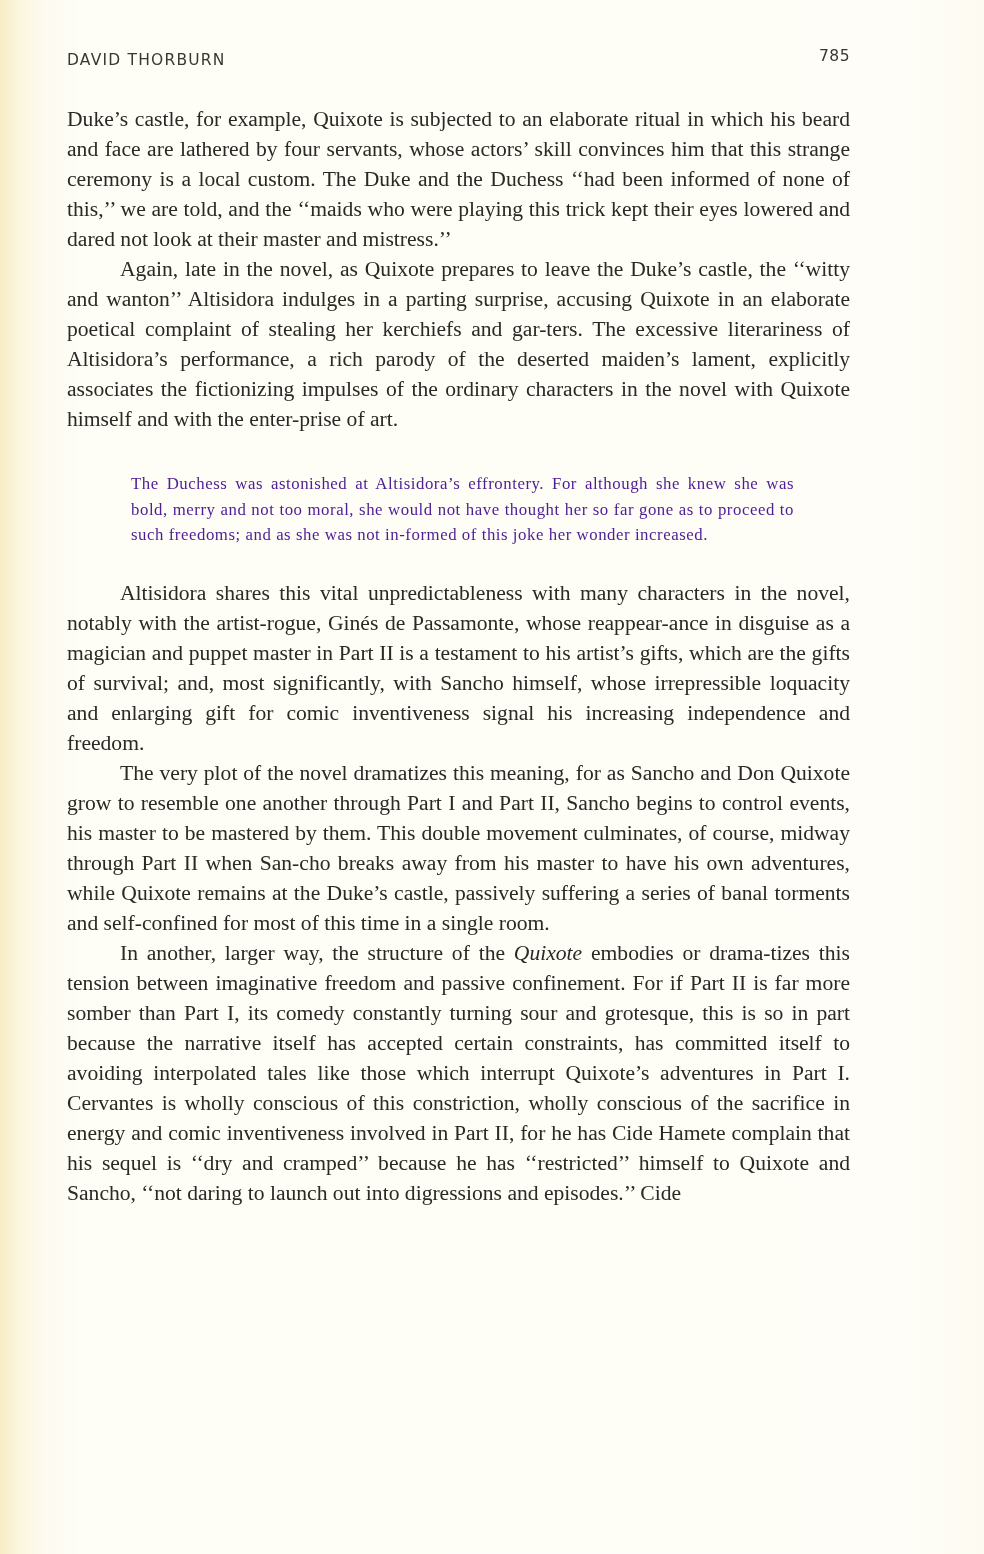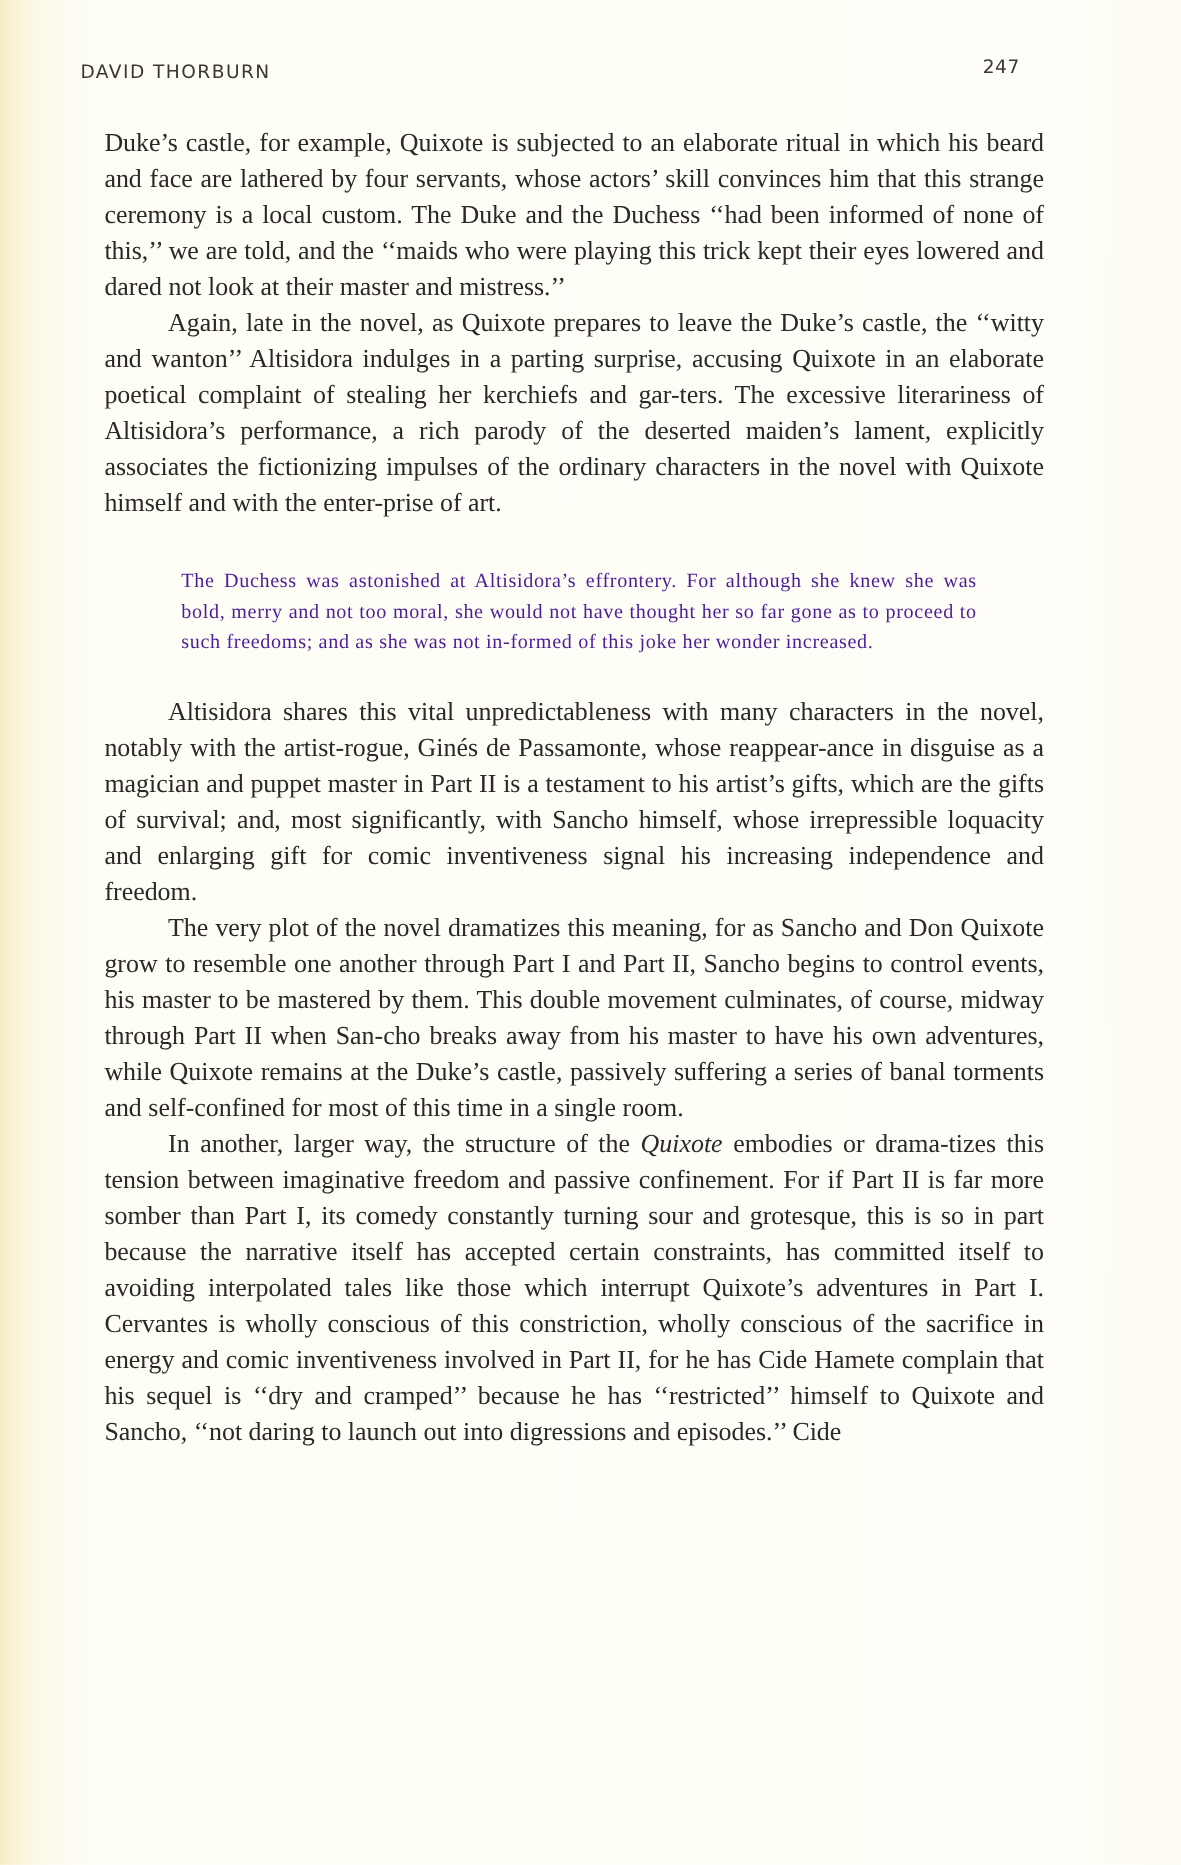--- a/index.html
+++ b/index.html
@@ -45,21 +45,20 @@
     .body-text {
       position: absolute;
       top: 104px;
       left: 0;
       width: 783px;
       font-family: "Liberation Serif", serif;
       font-size: 21.6px;
       line-height: 30px;
       color: #2b2825;
       text-align: justify;
-      margin-left: 20px;
     }
     .body-text p {
       margin: 0;
     }
     .body-text p.indent {
       text-indent: 53px;
     }
     .block-quote {
       margin: 37px 0 30px 64px;
       width: 663px;
@@ -76,21 +75,21 @@
     em {
     }
   </style>
 </head>
 <body>
 
 <div class="page">
 
   <div class="running-head">
     <span class="author">DAVID THORBURN</span>
-    <span class="folio">247</span>
+    <span class="folio">785</span>
   </div>
 
   <div class="body-text">
     <p>Duke’s castle, for example, Quixote is subjected to an elaborate ritual in which his beard and face are lathered by four servants, whose actors’ skill convinces him that this strange ceremony is a local custom. The Duke and the Duchess ‘‘had been informed of none of this,’’ we are told, and the ‘‘maids who were playing this trick kept their eyes lowered and dared not look at their master and mistress.’’</p>
     <p class="indent">Again, late in the novel, as Quixote prepares to leave the Duke’s castle, the ‘‘witty and wanton’’ Altisidora indulges in a parting surprise, accusing Quixote in an elaborate poetical complaint of stealing her kerchiefs and gar-ters. The excessive literariness of Altisidora’s performance, a rich parody of the deserted maiden’s lament, explicitly associates the fictionizing impulses of the ordinary characters in the novel with Quixote himself and with the enter-prise of art.</p>
 
     <div class="block-quote">
       <p>The Duchess was astonished at Altisidora’s effrontery. For although she knew she was bold, merry and not too moral, she would not have thought her so far gone as to proceed to such freedoms; and as she was not in-formed of this joke her wonder increased.</p>
     </div>
 

